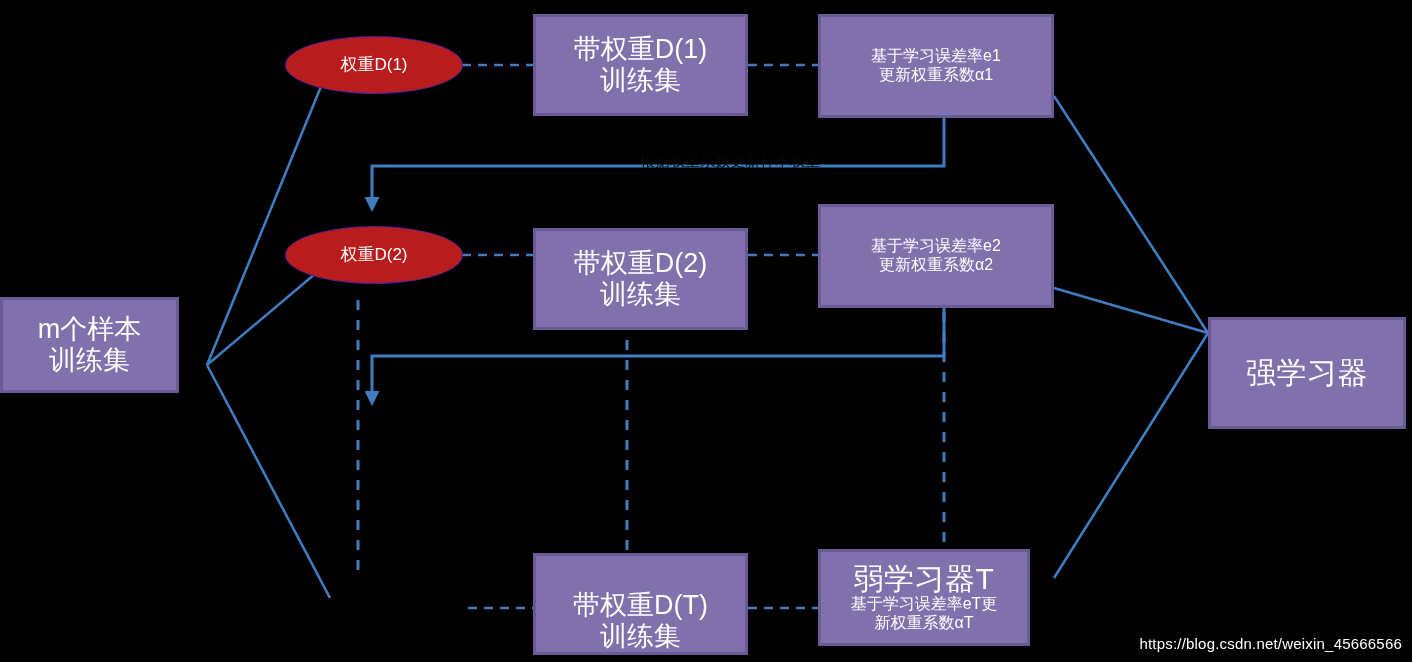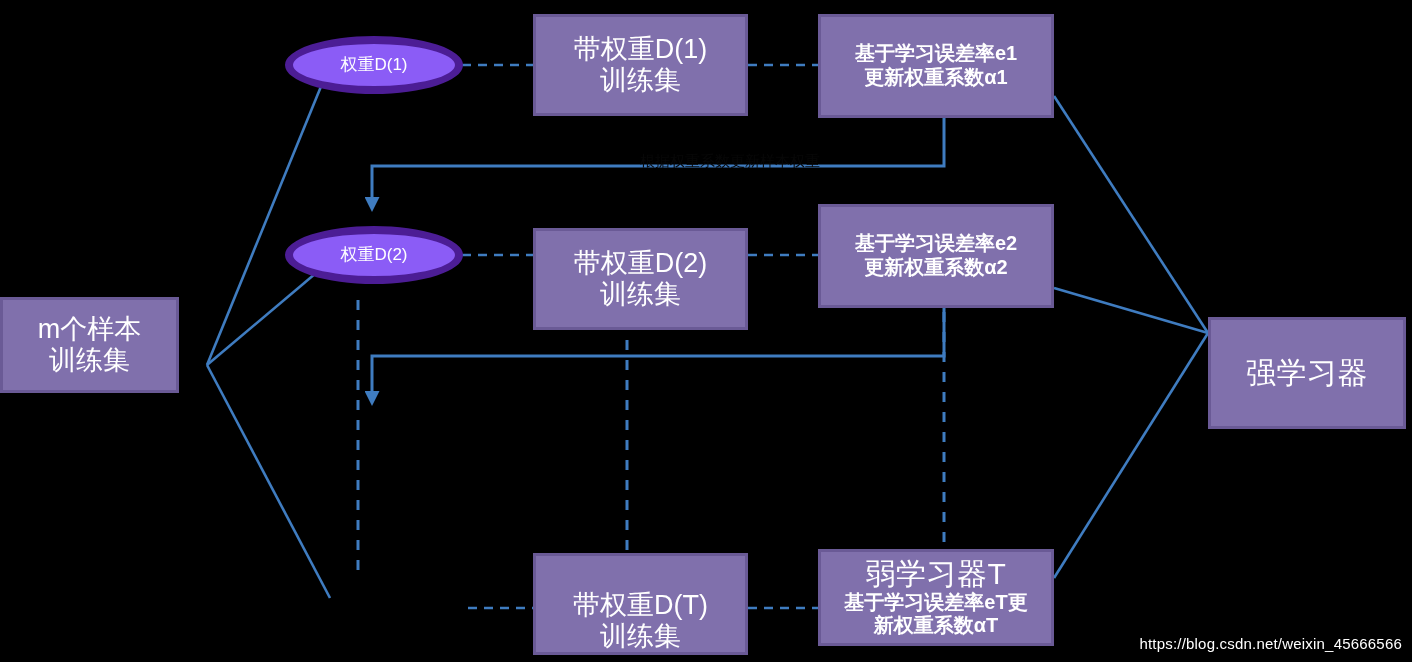--- a/index.html
+++ b/index.html
@@ -13,28 +13,28 @@
   svg.connectors{position:absolute;left:0;top:0;width:1412px;height:662px;pointer-events:none;}
 
   .node{position:absolute;box-sizing:border-box;display:flex;flex-direction:column;
         align-items:center;justify-content:center;text-align:center;color:#ffffff;}
 
   .rect{
     background:#8070ac;
     border:3px solid #6a5a96;
   }
   .ellipse{
-    background:#8b5cf6;
-    border:8px solid #4c1d95;
+    background:#b91c1c;
+    border:1px solid #4c1d95;
     border-radius:50%;
   }
 
   .t-big{font-size:30px;line-height:1.12;font-weight:400;letter-spacing:0.5px;}
   .t-mid{font-size:27px;line-height:1.15;font-weight:400;}
-  .t-small{font-size:20px;line-height:1.18;font-weight:700;}
+  .t-small{font-size:16px;line-height:1.18;font-weight:400;}
   .t-ell{font-size:17px;line-height:1.1;font-weight:400;}
 
   .watermark{
     position:absolute;
     color:#ffffff;
     font-size:15px;
     letter-spacing:0.2px;
     white-space:nowrap;
   }
   .hidden-label{
@@ -118,21 +118,21 @@
     <span class="t-small">基于学习误差率e2</span>
     <span class="t-small">更新权重系数α2</span>
   </div>
 
 
   <div class="node rect t-mid" style="left:533px;top:553px;width:215px;height:102px;justify-content:flex-end;">
     <span>带权重D(T)</span>
     <span>训练集</span>
   </div>
 
-  <div class="node rect" style="left:818px;top:549px;width:236px;height:97px;">
+  <div class="node rect" style="left:818px;top:549px;width:212px;height:97px;">
     <span class="t-big">弱学习器T</span>
     <span class="t-small">基于学习误差率eT更</span>
     <span class="t-small">新权重系数αT</span>
   </div>
 
   <div class="node rect t-big" style="left:1208px;top:317px;width:198px;height:112px;">
     <span>强学习器</span>
   </div>
 
   <div class="watermark" style="right:10px;bottom:10px;">https://blog.csdn.net/weixin_45666566</div>

